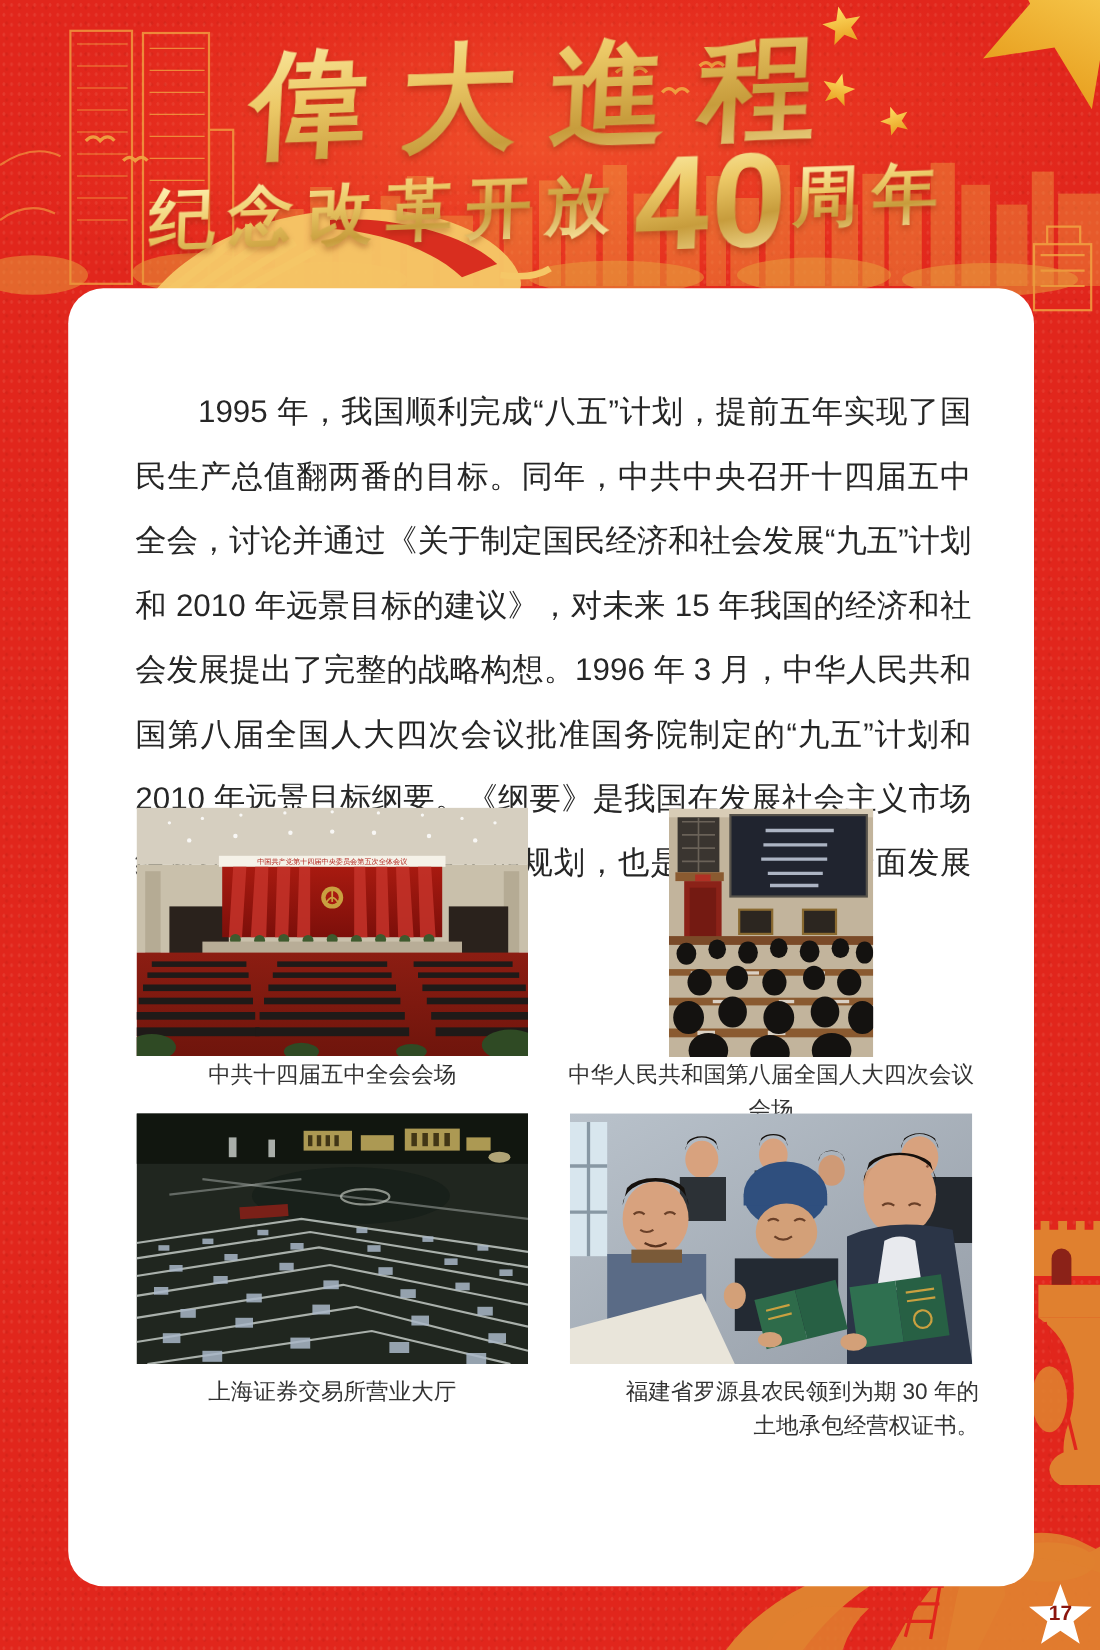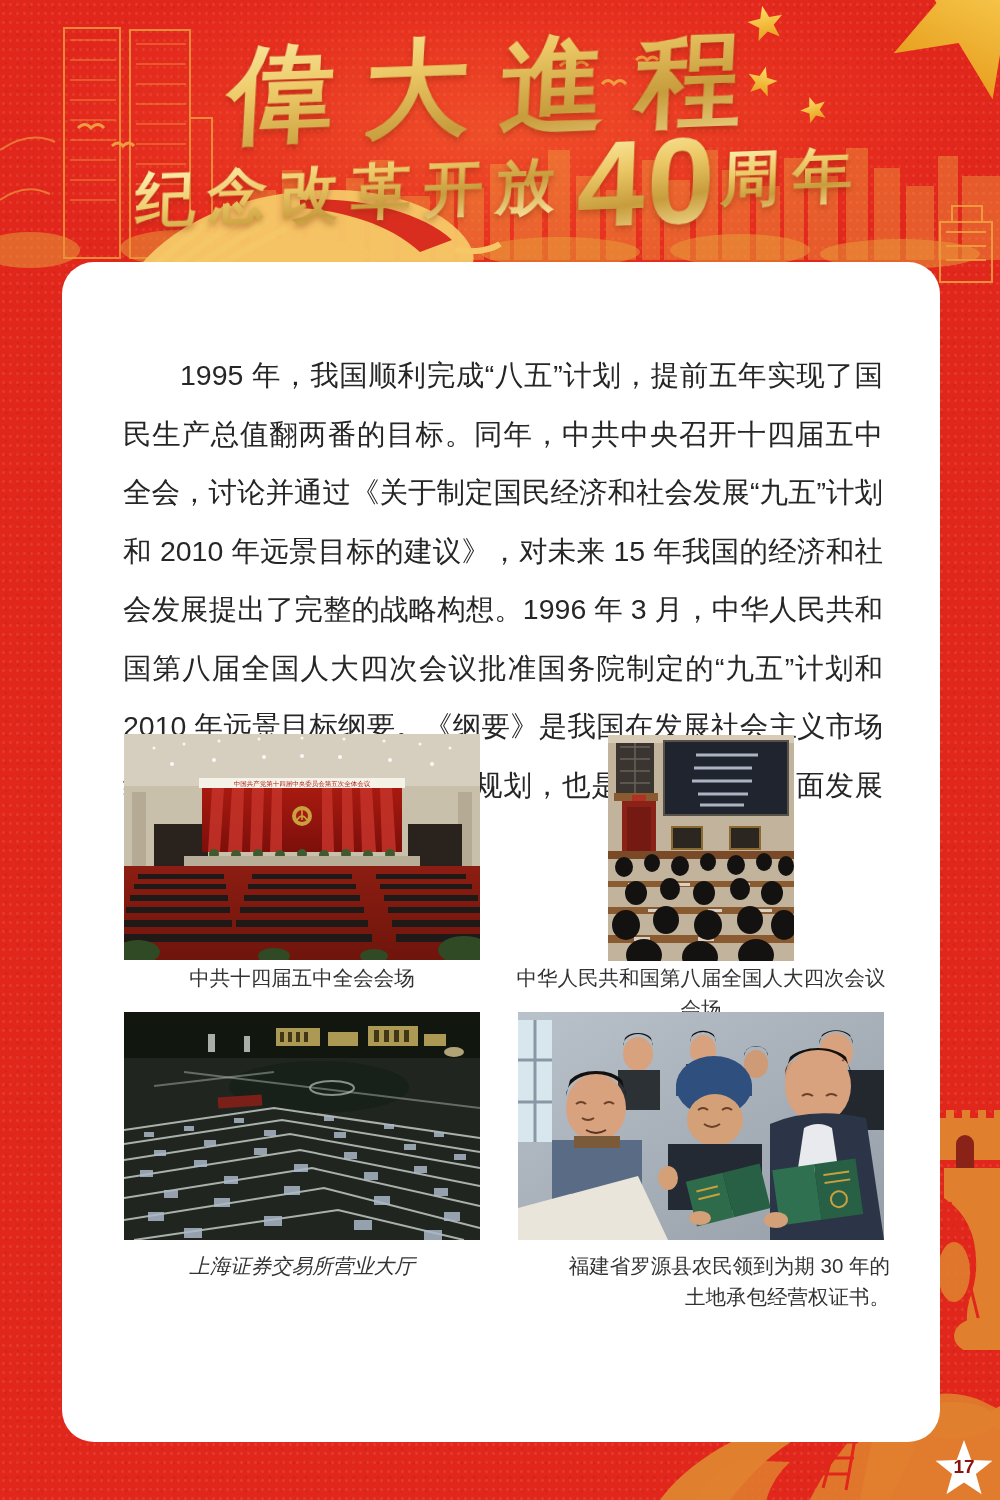--- a/index.html
+++ b/index.html
@@ -56,21 +56,21 @@
   }
   .photo { position:absolute; overflow:hidden; }
   .photo svg { display:block; }
   .p1 { left:62px;  top:472px; width:356px; height:226px; }
   .p2 { left:546px; top:473px; width:186px; height:226px; }
   .p3 { left:62px;  top:750px; width:356px; height:228px; }
   .p4 { left:456px; top:750px; width:366px; height:228px; }
   .caption { position:absolute; font-size:20.5px; color:#333; line-height:31px; }
   .c1 { left:62px;  top:700px; width:356px; text-align:center; }
   .c2 { left:446px; top:700px; width:386px; text-align:center; }
-  .c3 { left:62px;  top:988px; width:356px; text-align:center;font-style:italic; }
+  .c3 { left:62px;  top:988px; width:356px; text-align:center; }
   .c4 { left:498px; top:988px; width:330px; text-align:right; }
 
   .page-star { position:absolute; left:933px; top:1437px; z-index:4; }
 </style>
 </head>
 <body>
 
 <div class="page">
 
   <div class="banner-glow"></div>

